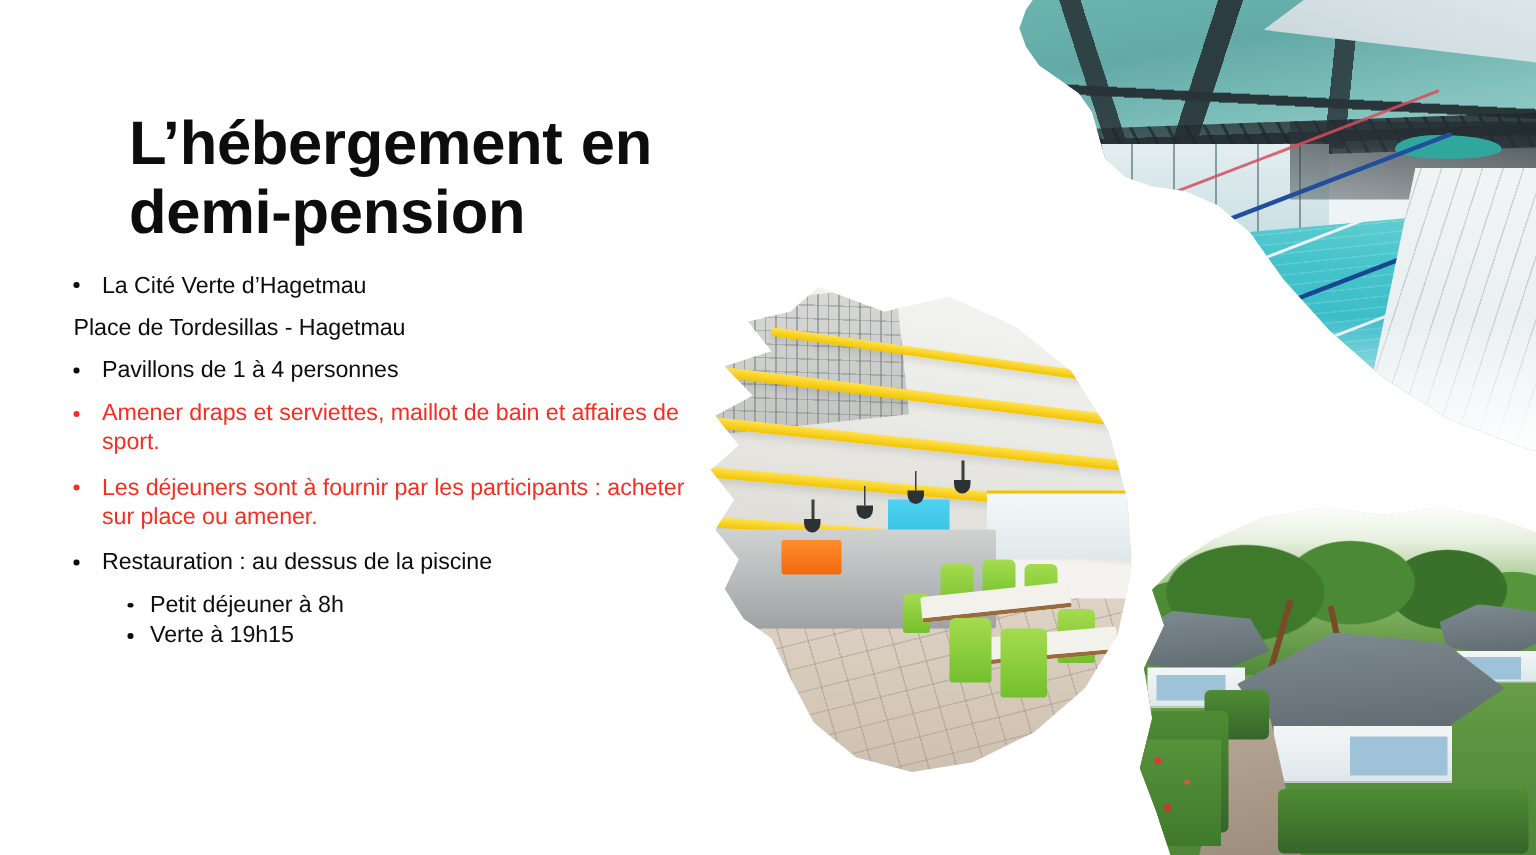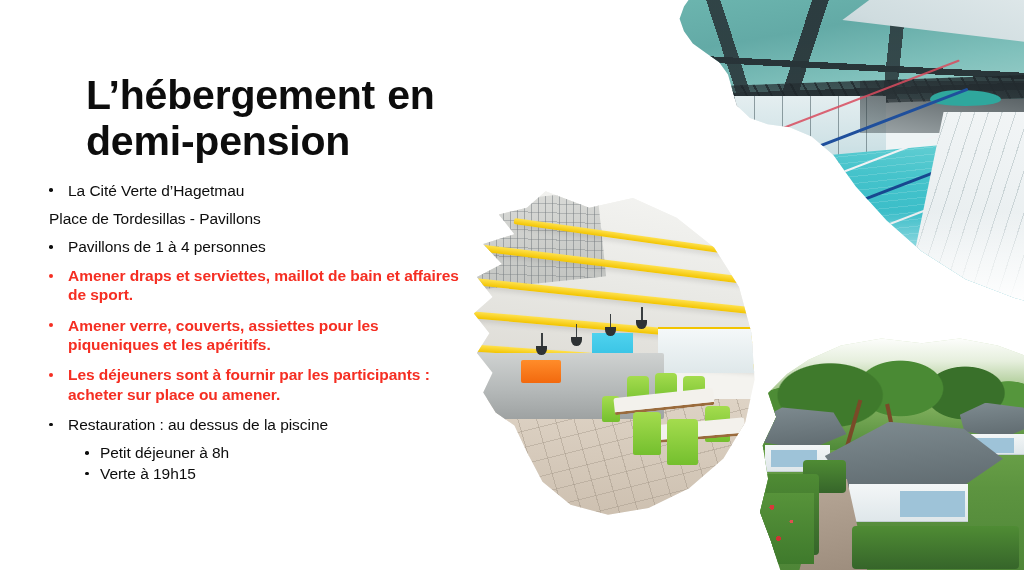--- a/index.html
+++ b/index.html
@@ -51,21 +51,21 @@
   }
   .b-item .dot {
     position:absolute;
     left:5px; top:0.50em;
     width:3.6px; height:3.6px;
     border-radius:50%;
     background:currentColor;
   }
   .b-item.nobullet { padding-left:5px; }
 
-  .b-item.red { color:#F52E22; font-weight:700; margin-bottom:11px; }
+  .b-item.red { color:#F52E22; font-weight:400; margin-bottom:11px; }
   .b-item.red .dot { background:#F52E22; width:4px; height:4px; }
 
   .b-item.sub {
     padding-left:56px;
     font-size:15.5px;
     margin-bottom:1px;
   }
   .b-item.sub .dot { left:41px; top:0.52em; }
 
   
@@ -444,37 +444,33 @@
 
     <ul class="bullets">
 
       <li class="b-item">
         <span class="dot"></span>
         <span>La Cité Verte d’Hagetmau</span>
       </li>
 
       <li class="b-item nobullet">
         
-        <span>Place de Tordesillas - Pavillons</span>
+        <span>Place de Tordesillas - Hagetmau</span>
       </li>
 
       <li class="b-item">
         <span class="dot"></span>
         <span>Pavillons de 1 à 4 personnes</span>
       </li>
 
       <li class="b-item red">
         <span class="dot"></span>
         <span>Amener draps et serviettes, maillot de bain et affaires de sport.</span>
       </li>
 
-      <li class="b-item red">
-        <span class="dot"></span>
-        <span>Amener verre, couverts, assiettes pour les piqueniques et les apéritifs.</span>
-      </li>
 
       <li class="b-item red">
         <span class="dot"></span>
         <span>Les déjeuners sont à fournir par les participants : acheter sur place ou amener.</span>
       </li>
 
       <li class="b-item">
         <span class="dot"></span>
         <span>Restauration : au dessus de la piscine</span>
       </li>

